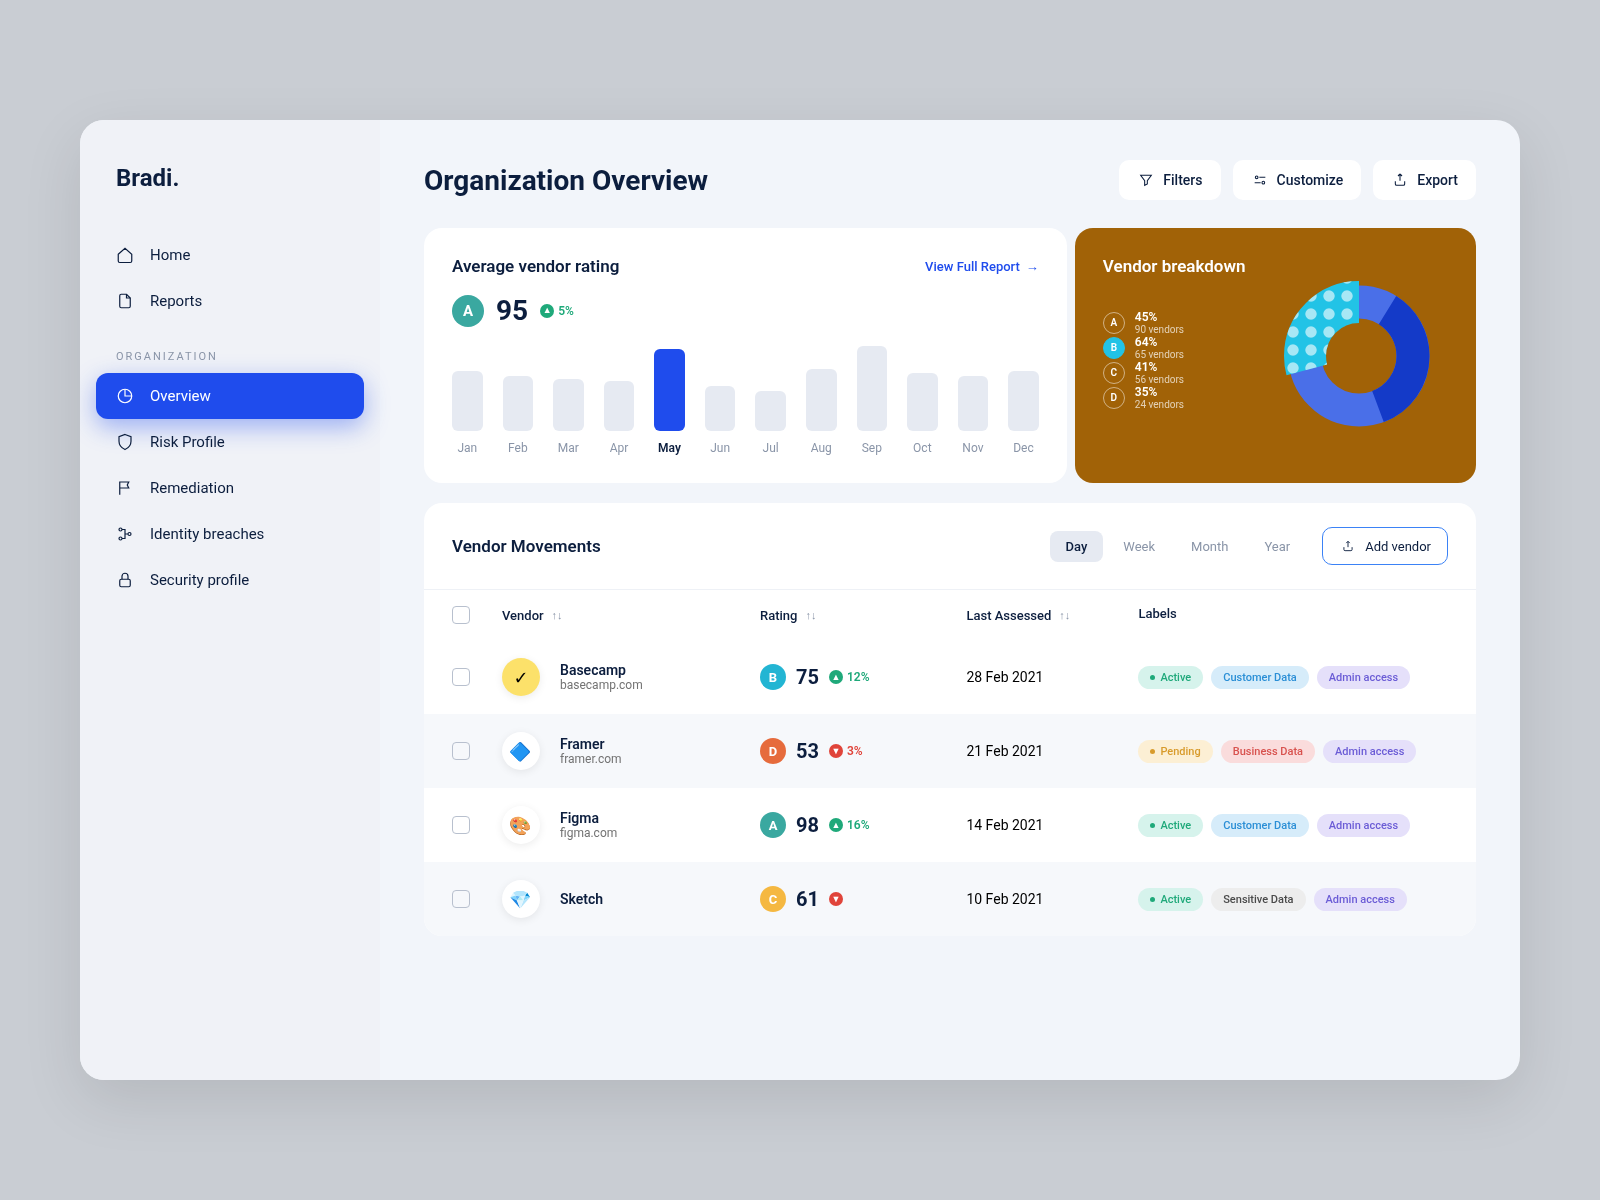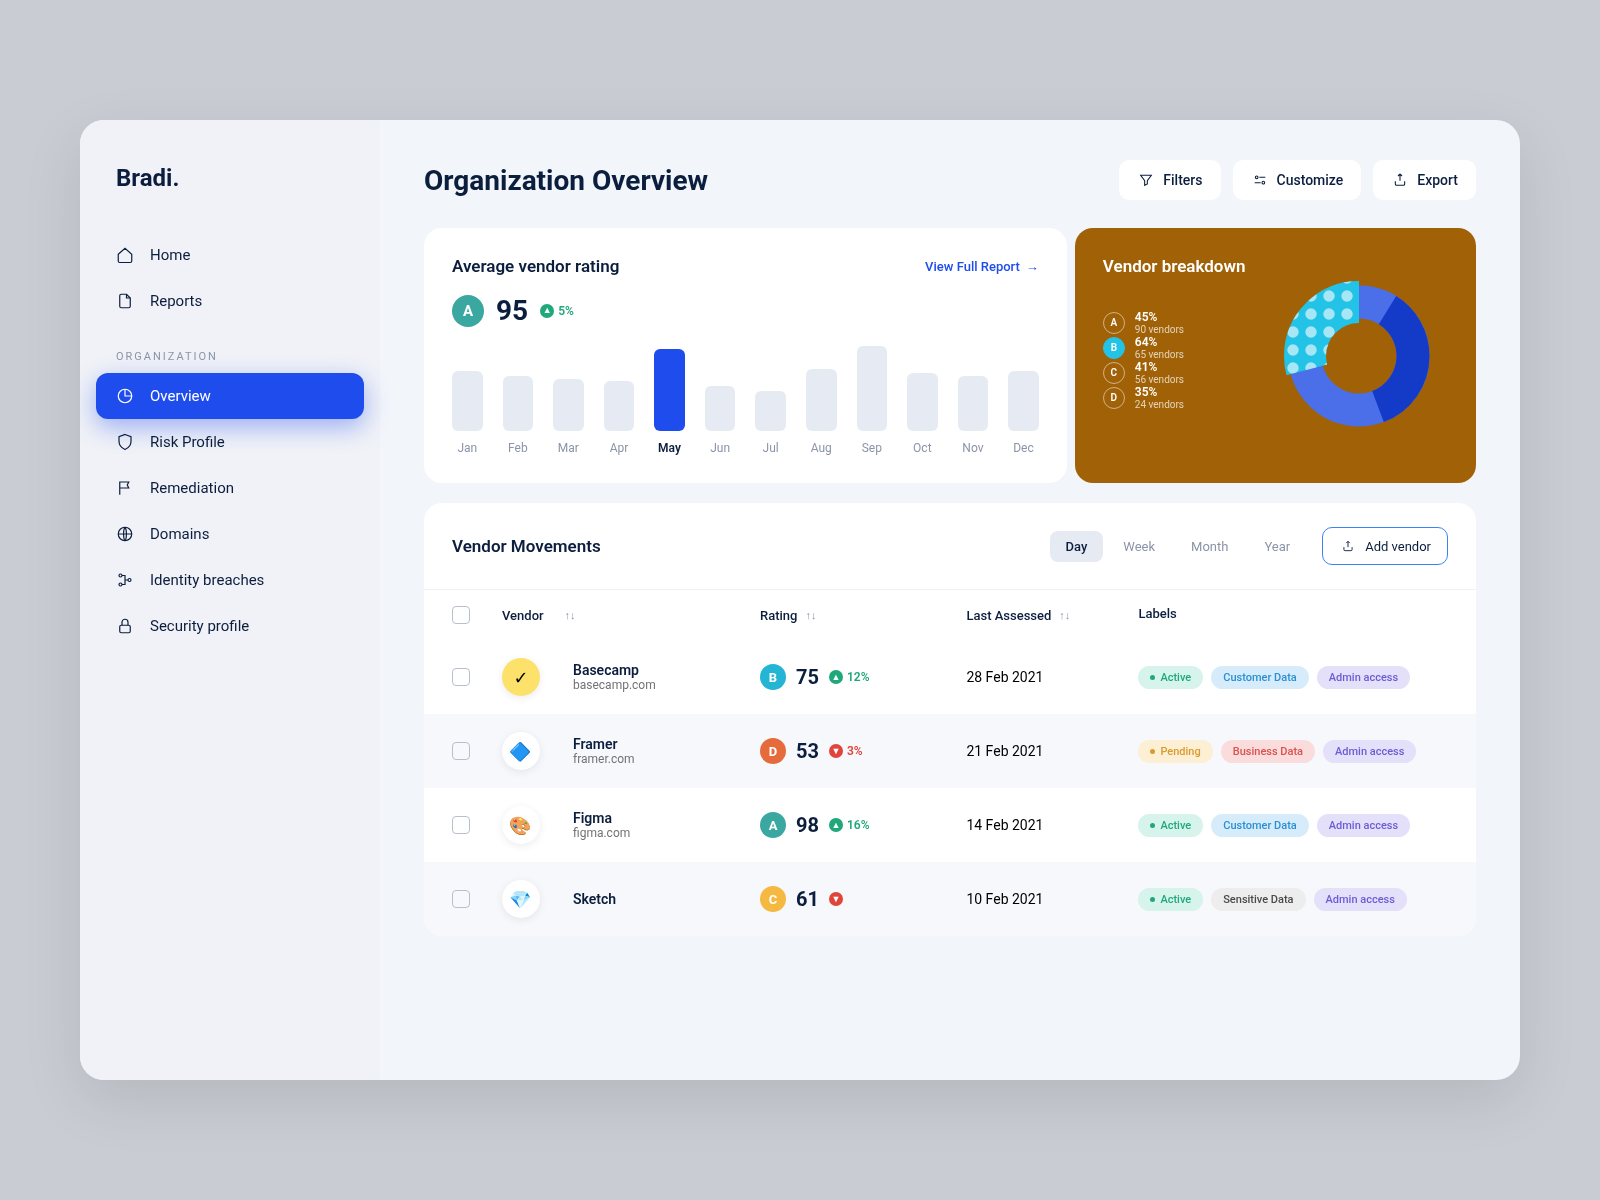--- a/index.html
+++ b/index.html
@@ -52,21 +52,21 @@
 .donut-wrap { flex:1; display:flex; align-items:center; justify-content:center; }
 .movements { background:#fff; border-radius:18px; overflow:hidden; }
 .mov-head { display:flex; justify-content:space-between; align-items:center; padding:24px 28px; }
 .mov-title { font-size:17px; font-weight:600; color:#0C1E3E; }
 .period-tabs { display:flex; gap:4px; align-items:center; }
 .ptab { padding:8px 16px; font-size:13px; color:#8A95A8; border-radius:8px; cursor:pointer; }
 .ptab.active { background:#E6EAF2; color:#0C1E3E; font-weight:500; }
 .add-vendor { border:1px solid #3b82f6; background:#fff; border-radius:10px; padding:9px 16px; font-size:13px; display:flex; align-items:center; gap:8px; cursor:pointer; color:#0C1E3E; margin-left:16px; }
 .thead { display:flex; padding:16px 28px; font-size:13px; color:#0C1E3E; font-weight:500; border-top:1px solid #EEF1F6; }
 .col-check { width:50px; }
-.col-vendor { flex:1.5; display:flex; align-items:center; gap:21px; }
+.col-vendor { flex:1.5; display:flex; align-items:center; gap:8px; }
 .col-rating { flex:1.2; display:flex; align-items:center; gap:8px; }
 .col-date { flex:1; display:flex; align-items:center; gap:8px; }
 .col-labels { flex:1.8; }
 .trow { display:flex; align-items:center; padding:18px 28px; font-size:14px; }
 .trow.alt { background:#F6F8FB; }
 .checkbox { width:18px; height:18px; border:1.5px solid #B8C0CE; border-radius:4px; cursor:pointer; }
 .vlogo { width:38px; height:38px; border-radius:50%; background:#fff; box-shadow:0 2px 8px rgba(0,0,0,0.08); display:flex; align-items:center; justify-content:center; margin-right:12px; font-size:18px; }
 .vname { font-weight:600; color:#0C1E3E; font-size:14px; }
 .vdomain { font-size:12px; color:#737373; }
 .rating-cell { display:flex; align-items:center; gap:10px; }
@@ -131,29 +131,20 @@
           <span class="icon">
             <svg viewBox="0 0 24 24" width="18" height="18">
               <path d="M5 21V4h12l-2 4 2 4H5"></path>
             </svg>
           </span>
           <span>Remediation</span>
         </div>
         <div class="nav-item">
           <span class="icon">
             <svg viewBox="0 0 24 24" width="18" height="18">
-              <circle cx="12" cy="12" r="9"></circle>
-              <path d="M3 12h18M12 3c2.5 3 2.5 15 0 18M12 3c-2.5 3-2.5 15 0 18"></path>
-            </svg>
-          </span>
-          <span>Domains</span>
-        </div>
-        <div class="nav-item">
-          <span class="icon">
-            <svg viewBox="0 0 24 24" width="18" height="18">
               <circle cx="6" cy="6" r="2"></circle>
               <circle cx="6" cy="18" r="2"></circle>
               <circle cx="18" cy="12" r="2"></circle>
               <path d="M8 6h4v12H8m4-6h4"></path>
             </svg>
           </span>
           <span>Identity breaches</span>
         </div>
         <div class="nav-item">
           <span class="icon">

